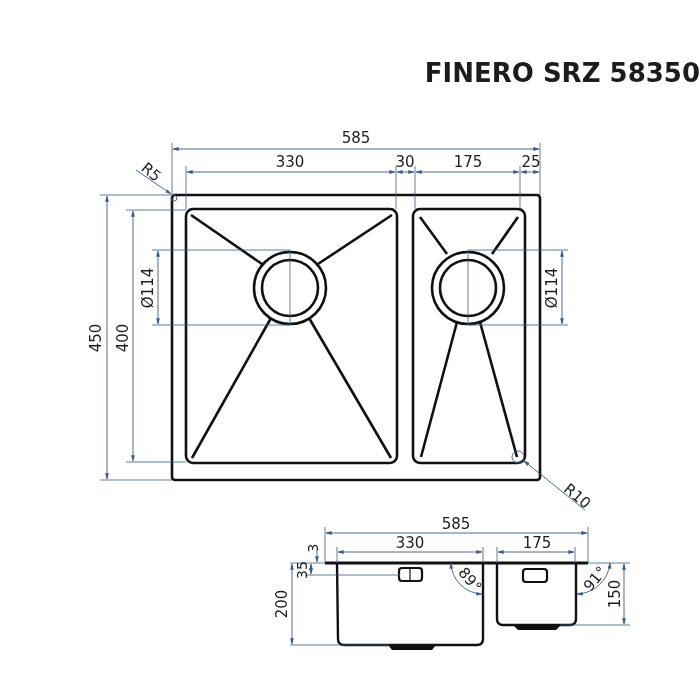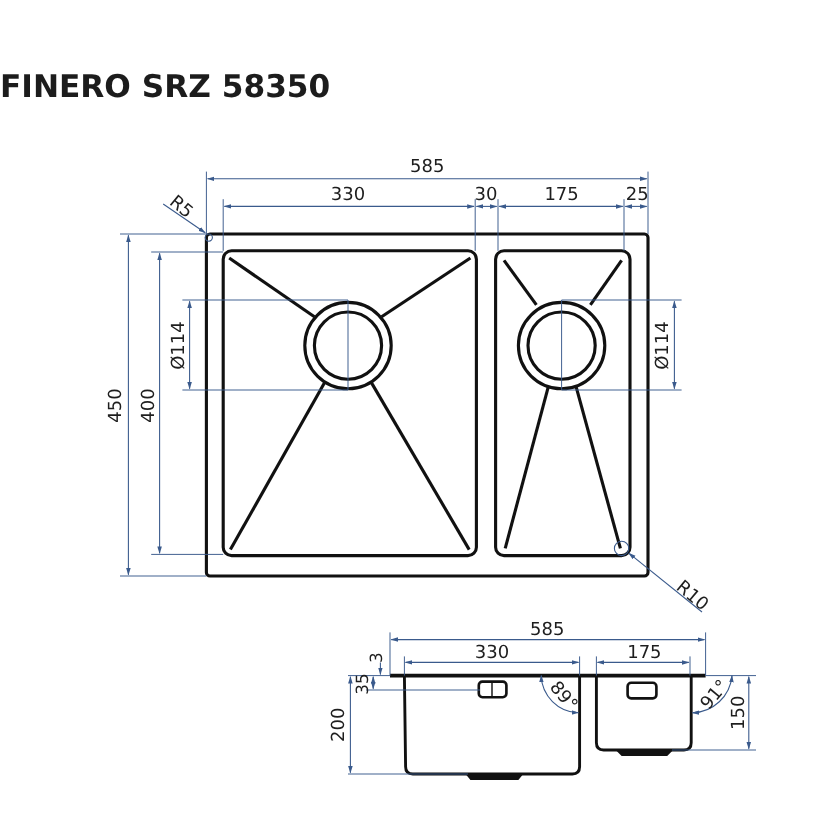--- a/index.html
+++ b/index.html
@@ -1,17 +1,17 @@
 <!DOCTYPE html>
 <html><head>
   <meta charset="utf-8">
   <style>
     html, body { margin: 0; padding: 0; background: #ffffff; }
     body { width: 700px; height: 700px; position: relative; overflow: hidden; font-family: "Liberation Sans", "DejaVu Sans", sans-serif; }
-    .title { position: absolute; left: 0; top: 58px; width: 700px; text-align: left; font-family: "DejaVu Sans", "Liberation Sans", sans-serif; font-weight: bold; font-size: 26px; color: #1c1c1c; letter-spacing: 0px; }
+    .title { position: absolute; left: 0; top: 58px; width: 700px; text-align: right; font-family: "DejaVu Sans", "Liberation Sans", sans-serif; font-weight: bold; font-size: 26px; color: #1c1c1c; letter-spacing: 0px; }
     svg { position: absolute; left: 0; top: 0; }
     .dim { font-family: "DejaVu Sans", "Liberation Sans", sans-serif; font-size: 15px; fill: #1e1e1e; }
     .dimsm { font-family: "DejaVu Sans", "Liberation Sans", sans-serif; font-size: 14px; fill: #1e1e1e; }
   </style>
 </head>
 <body>
 
 <div class="title">FINERO SRZ 58350</div>
 
 <svg width="700" height="700" viewBox="0 0 700 700">

